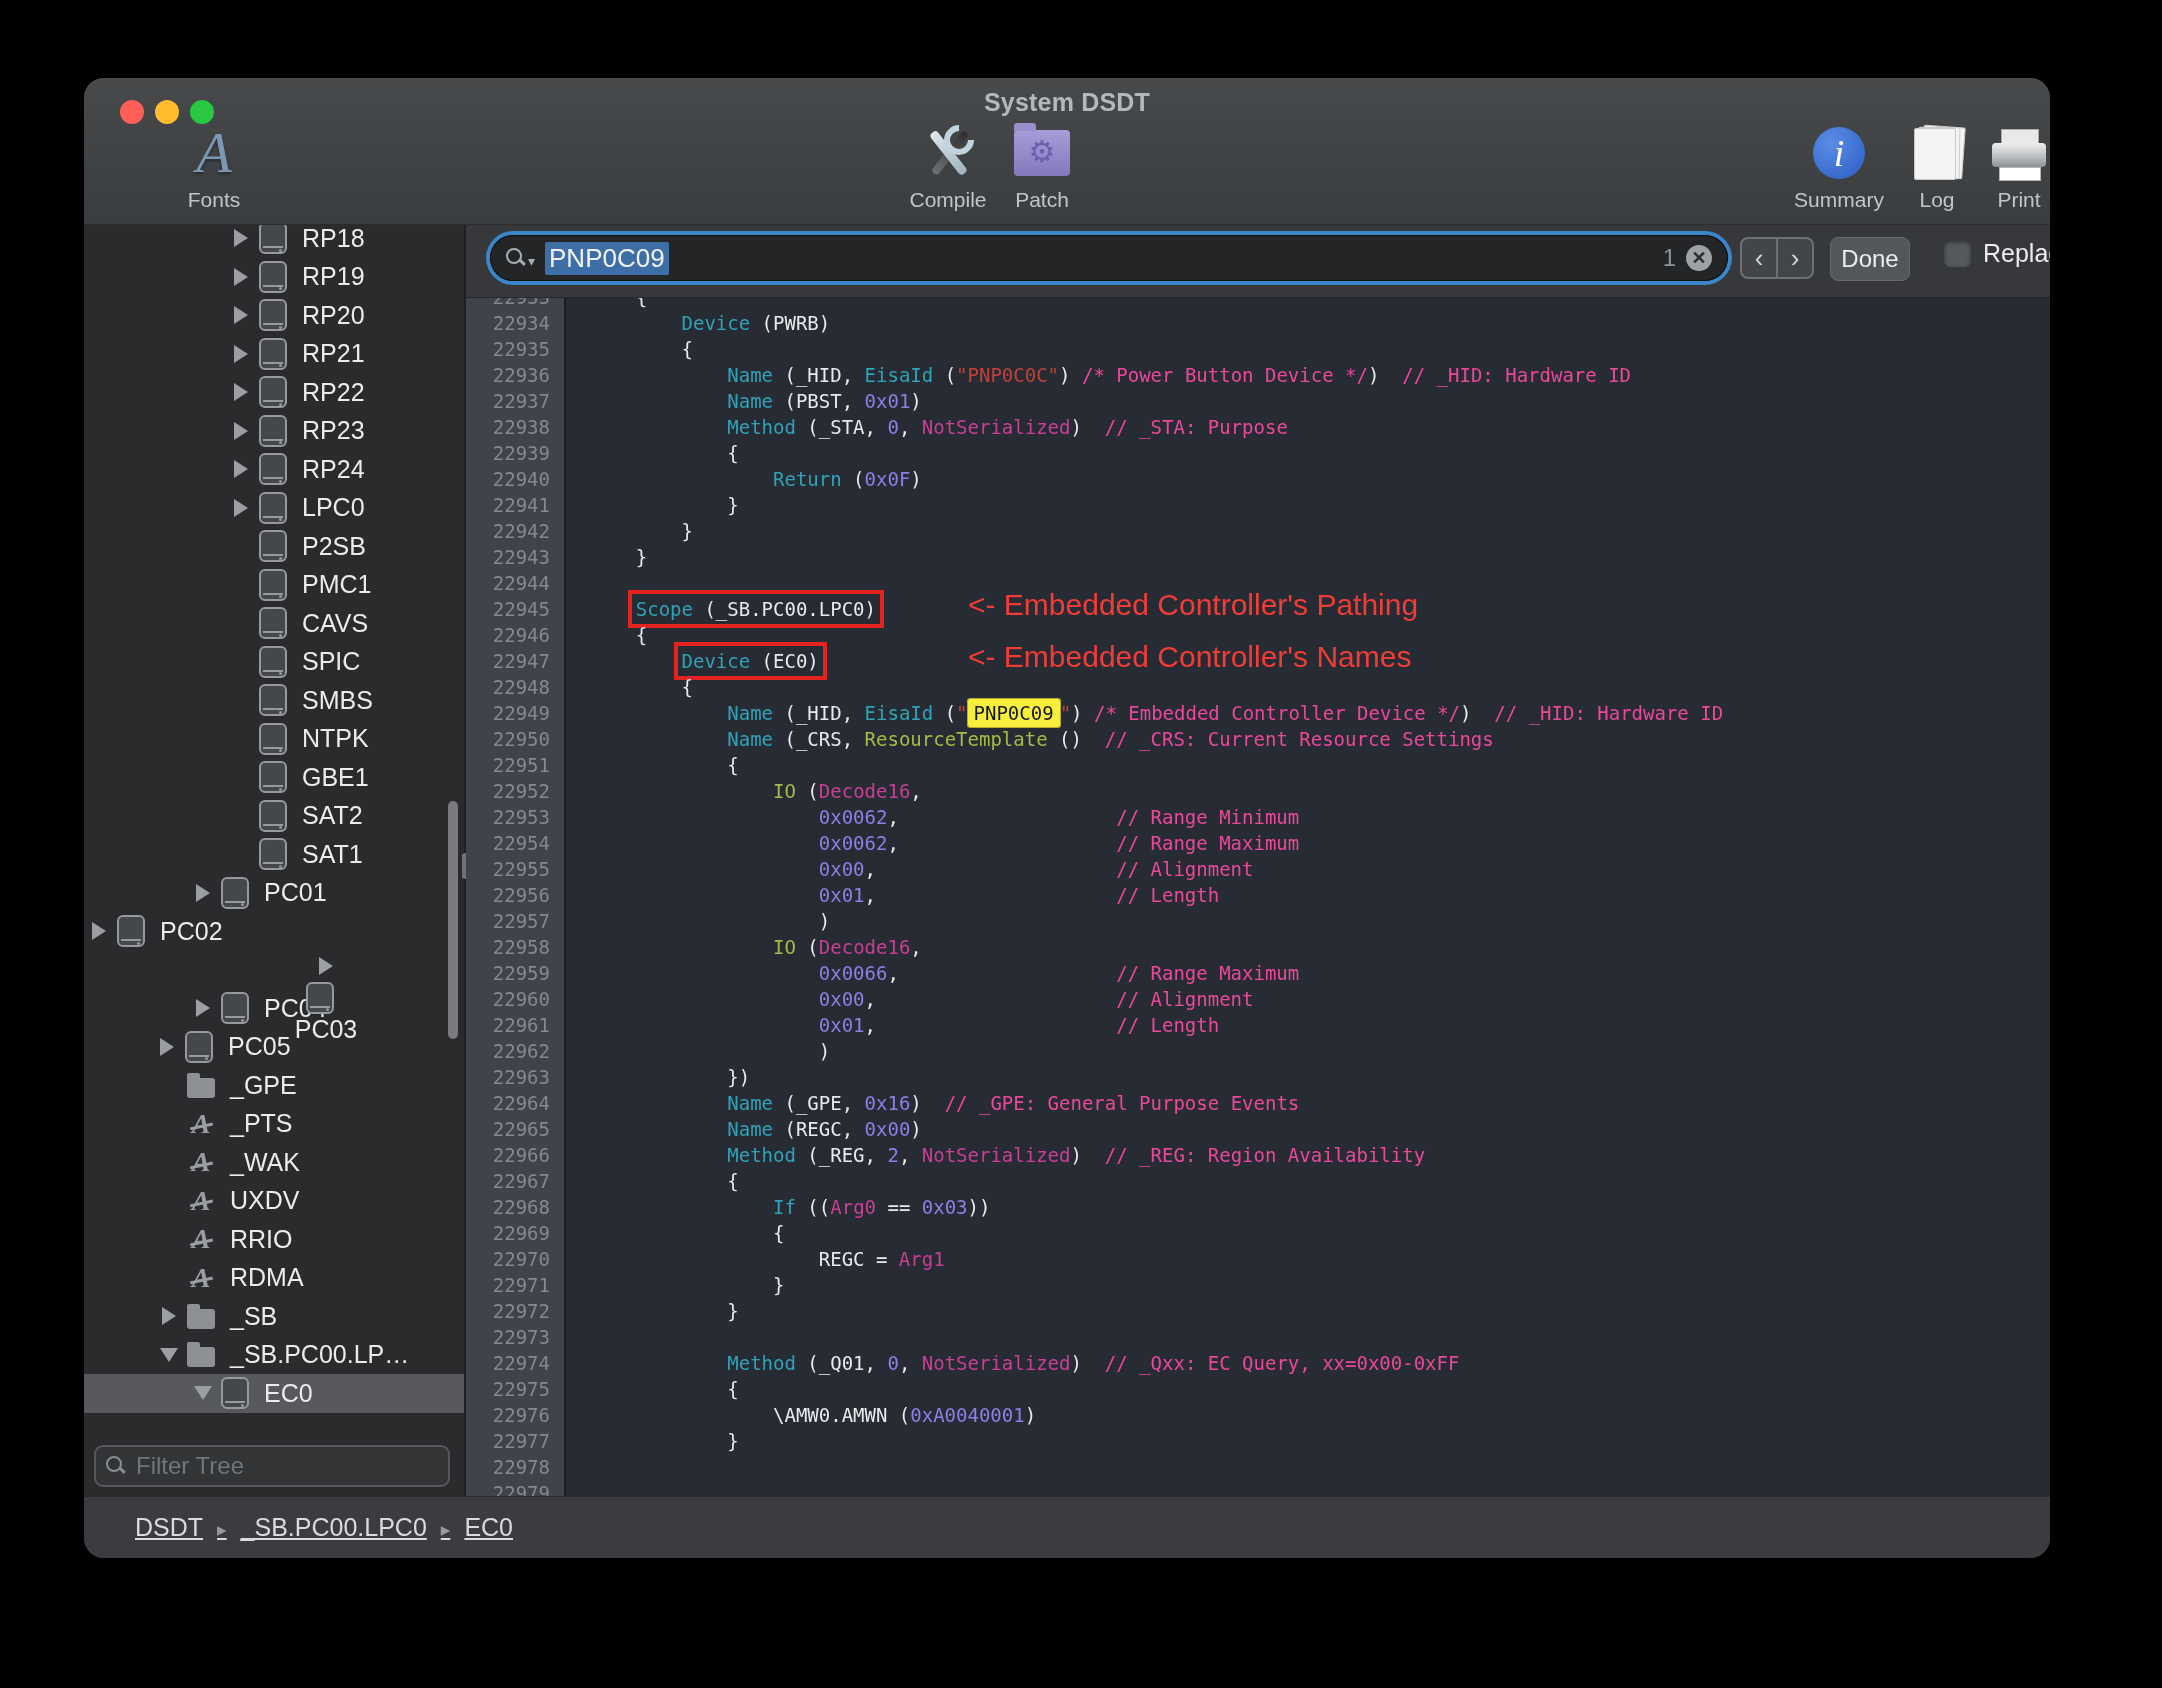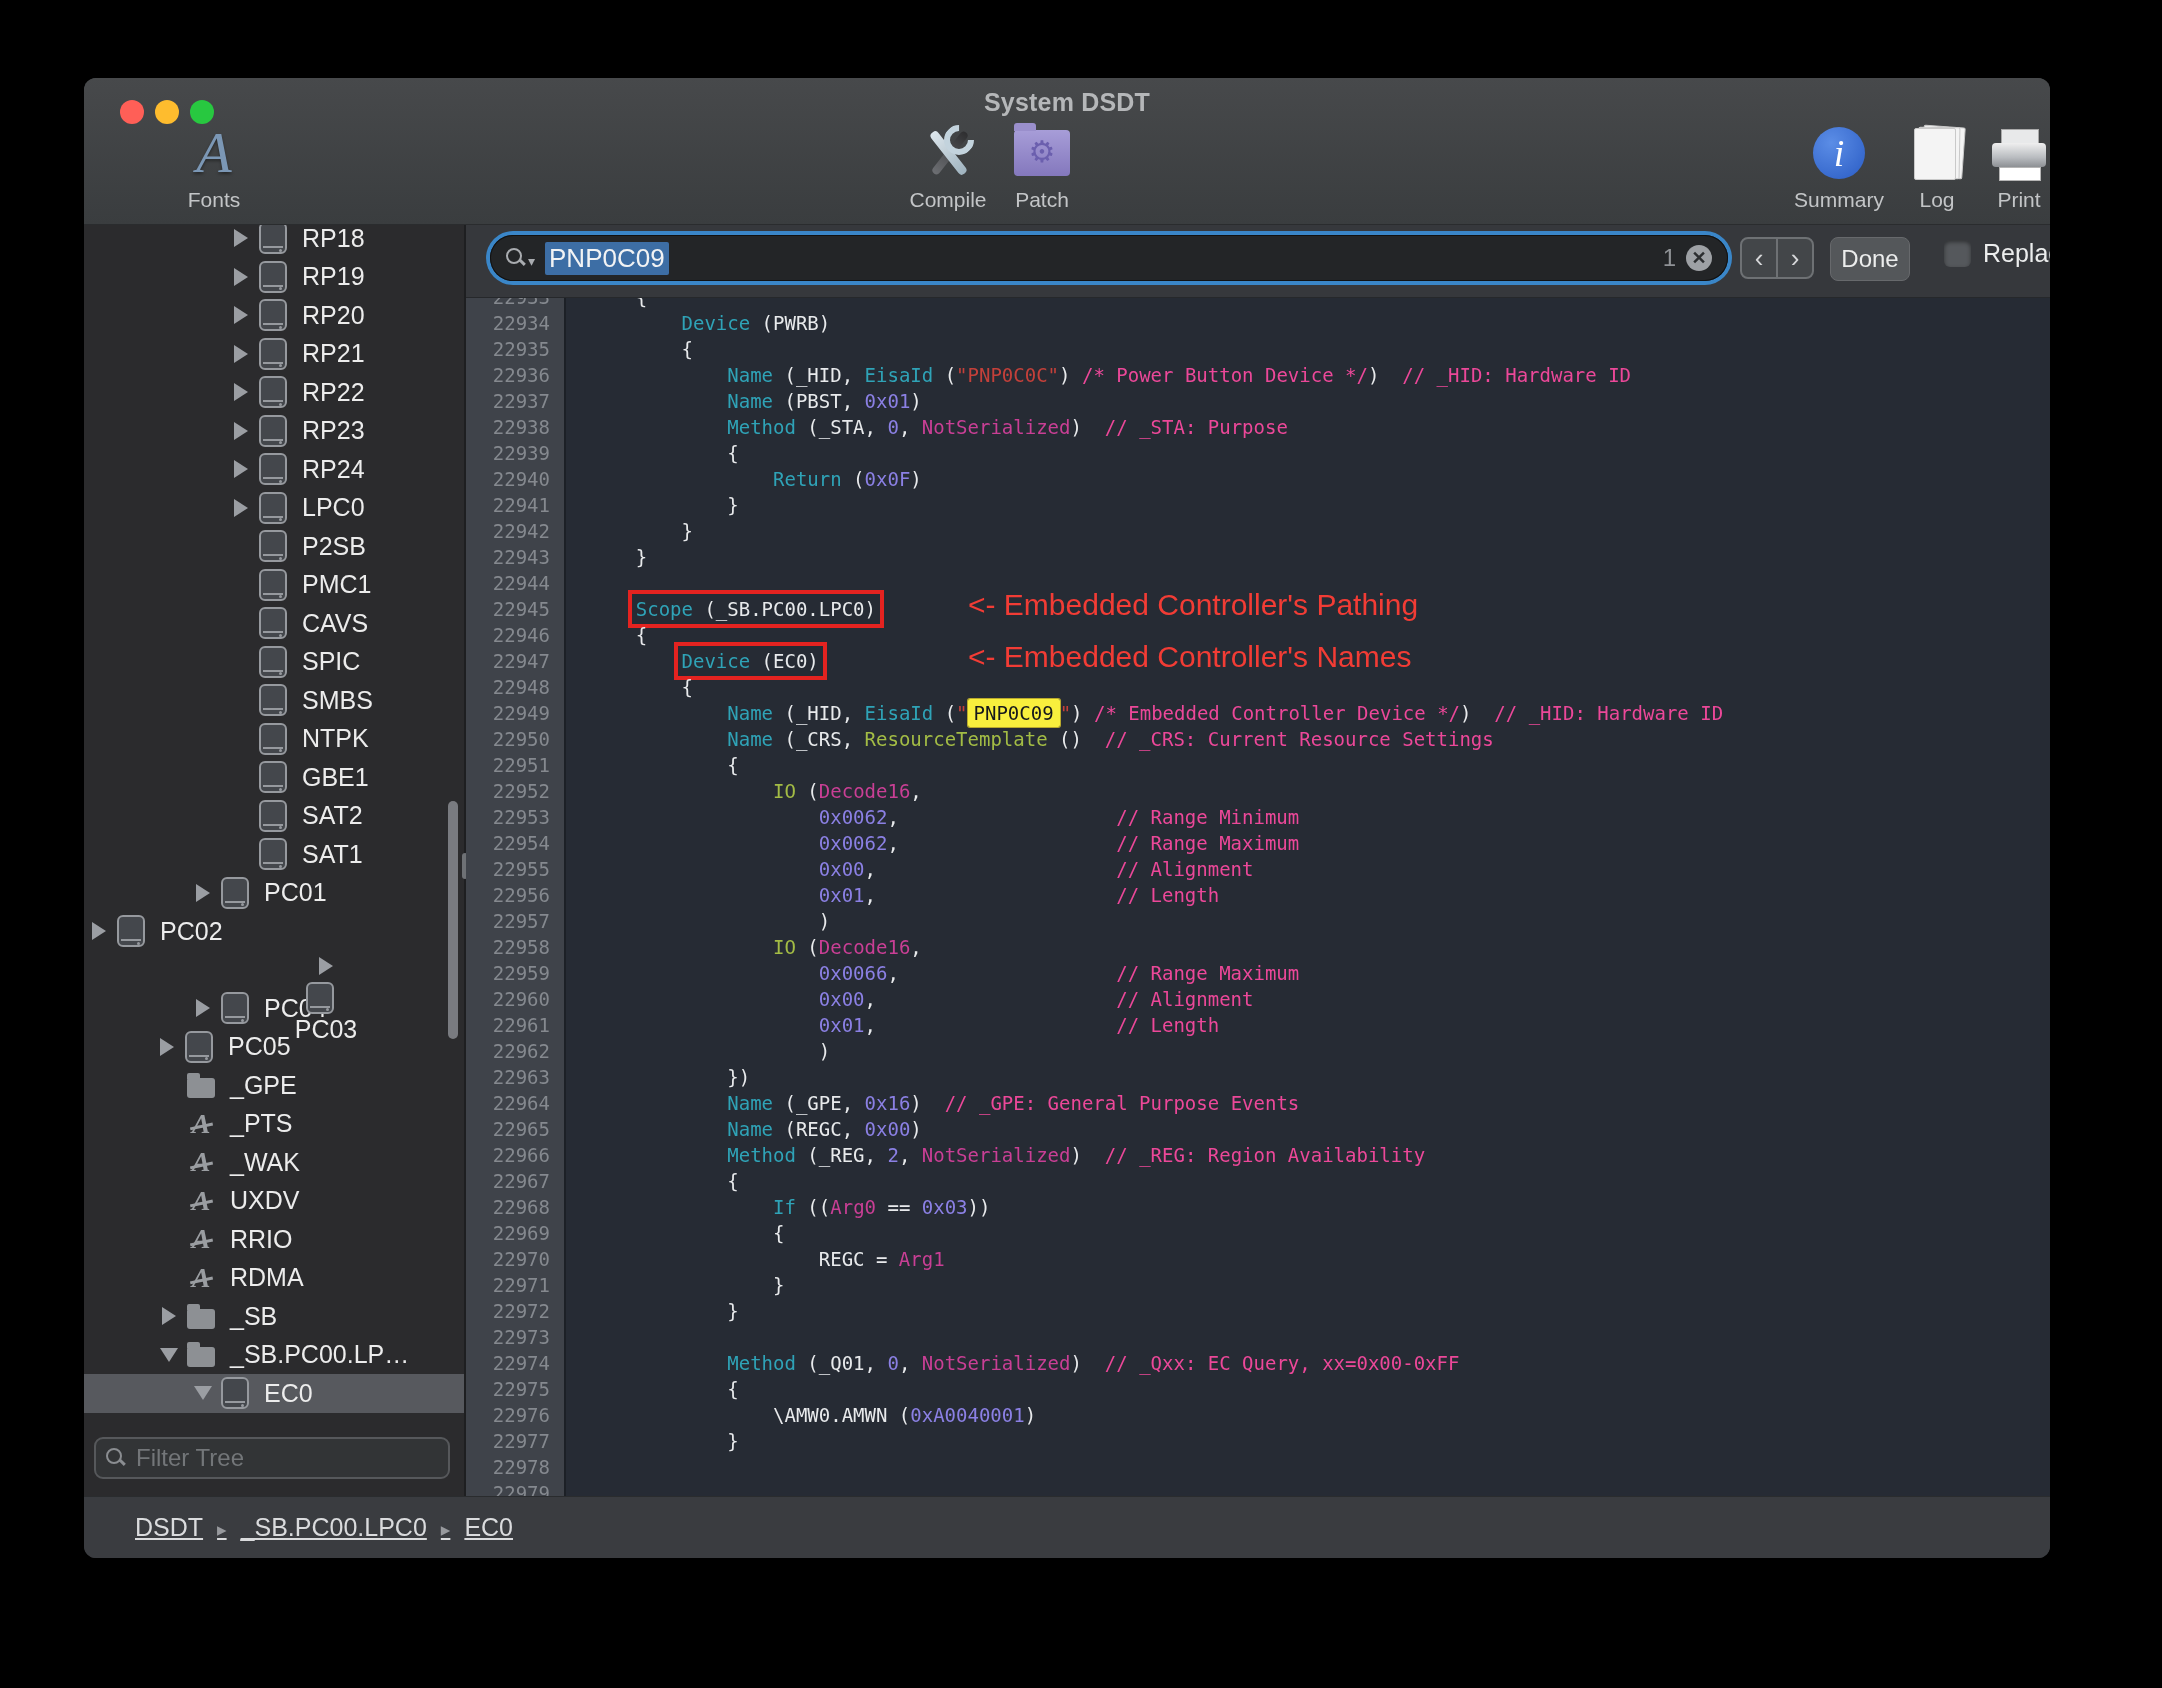--- a/index.html
+++ b/index.html
@@ -1,18 +1,18 @@
 <!DOCTYPE html>
 <html><head>
 <meta charset="utf-8">
 <style>
   html,body{margin:0;padding:0;background:#000;}
   .stage{position:relative;width:2162px;height:1688px;background:#000;overflow:hidden;
          font-family:"Liberation Sans",sans-serif;-webkit-font-smoothing:antialiased;}
-  .window{position:absolute;left:84px;top:78px;width:1966px;height:1480px;border-radius:12px;
+  .window{position:absolute;left:84px;top:78px;width:1966px;height:1480px;border-radius:20px;
           overflow:hidden;background:#3b3e41;box-shadow:0 30px 80px rgba(0,0,0,.8);
           display:flex;flex-direction:column;}
   
   .chrome{background:linear-gradient(#47494b,#3a3d3f);flex:0 0 146px;position:relative;
           border-bottom:1px solid #2a2c2e;}
   .traffic{position:absolute;top:22px;left:36px;display:flex;gap:11px;}
   .tl{width:24px;height:24px;border-radius:50%;}
   .title{position:absolute;top:10px;left:0;right:0;text-align:center;color:#b5b7b9;
          font-size:25px;font-weight:600;letter-spacing:.2px;}
   .titem{position:absolute;top:44px;width:140px;margin-left:-70px;text-align:center;}
@@ -55,21 +55,21 @@
   .arrow.right::before{content:"";border-left:14px solid #9b9ea3;border-top:9px solid transparent;border-bottom:9px solid transparent;}
   .arrow.down::before{content:"";border-top:14px solid #9b9ea3;border-left:9px solid transparent;border-right:9px solid transparent;}
   .ticon{flex:0 0 34px;margin-right:12px;display:flex;align-items:center;justify-content:center;}
   .icn-device{width:24px;height:28px;border:2.5px solid #96999e;border-radius:6px;background:#44474c;position:relative;}
   .icn-device::after{content:"";position:absolute;left:2px;right:2px;bottom:4px;border-top:2.5px solid #96999e;}
   .icn-device::before{content:"";position:absolute;right:3px;bottom:0.5px;width:3px;height:3px;border-radius:50%;background:#96999e;}
   .icn-folder{width:28px;height:20px;background:#8d9094;border-radius:2px 3px 3px 3px;position:relative;margin-top:5px;}
   .icn-folder::before{content:"";position:absolute;top:-5px;left:0;width:13px;height:6px;background:#8d9094;border-radius:2px 2px 0 0;}
   .icn-method{font-family:"Liberation Serif",serif;font-style:italic;font-weight:700;font-size:28px;color:#9a9da1;position:relative;line-height:1;}
   .icn-method::after{content:"";position:absolute;left:-2px;right:-2px;top:55%;border-top:3px solid #9a9da1;transform:rotate(-12deg);}
-  .filterbox{position:absolute;left:10px;right:14px;bottom:17px;height:38px;background:#323436;
+  .filterbox{position:absolute;left:10px;right:14px;bottom:9px;height:38px;background:#323436;
              border:2px solid #56585b;border-radius:9px;display:flex;align-items:center;padding:0 10px;}
   .filterbox .ph{color:#737679;font-size:24px;margin-left:10px;}
   .mag{position:relative;width:20px;height:20px;flex:0 0 20px;}
   .mag::before{content:"";position:absolute;left:0;top:0;width:12px;height:12px;border:2.5px solid #8a8d91;border-radius:50%;}
   .mag::after{content:"";position:absolute;left:13px;top:13px;width:7px;height:2.5px;background:#8a8d91;transform:rotate(45deg);}
   .sb-scroll{position:absolute;right:6px;top:576px;width:10px;height:238px;border-radius:5px;background:#94979c;opacity:.75;}
   
   .main{flex:1;display:flex;flex-direction:column;min-width:0;}
   .findbar{flex:0 0 72px;background:#36383c;position:relative;border-bottom:1px solid #26282b;}
   .searchfield{position:absolute;left:24px;top:10px;width:1238px;height:46px;border-radius:23px;

